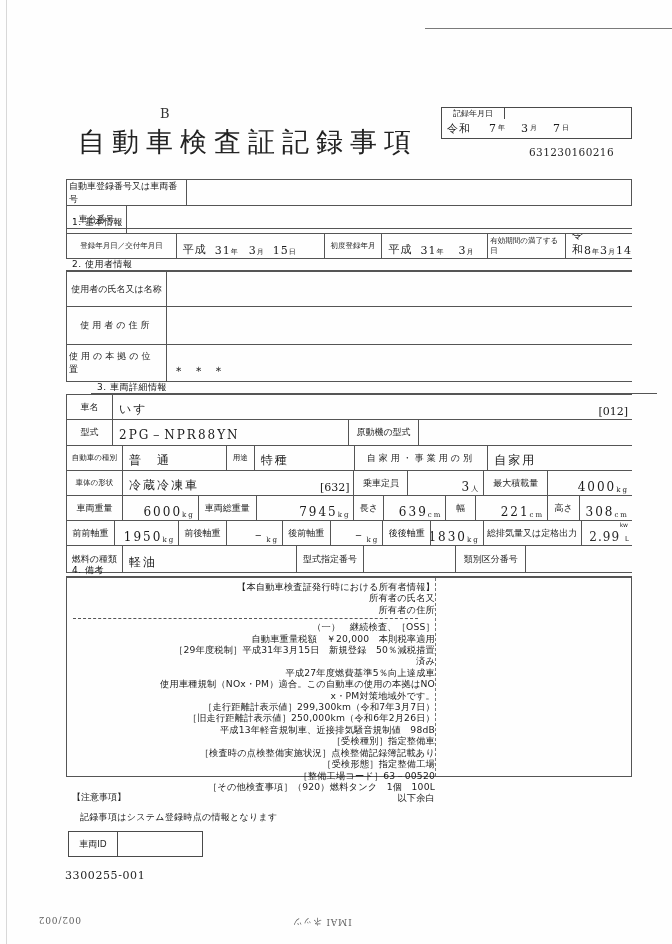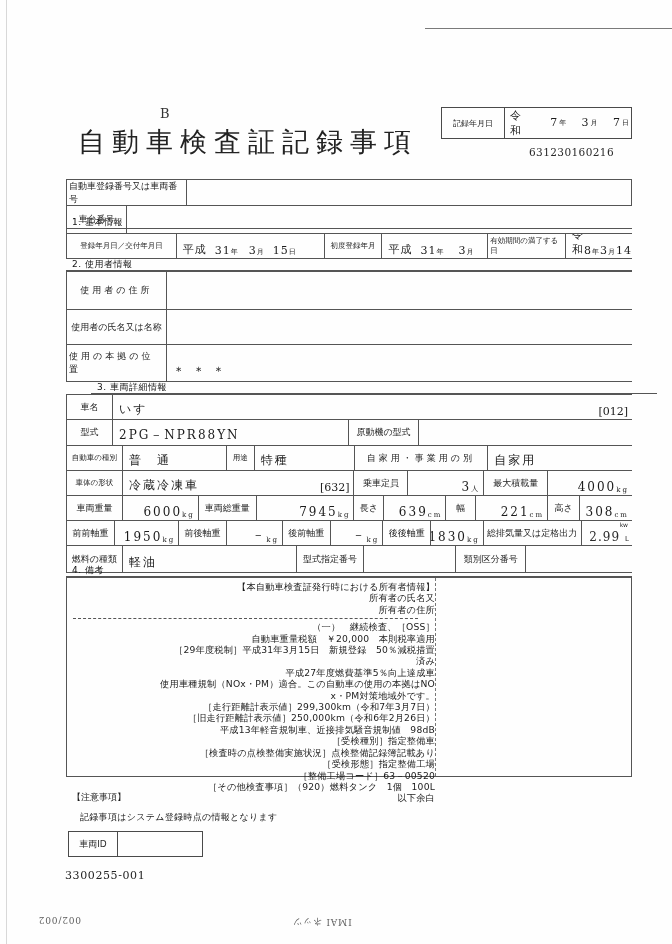--- a/index.html
+++ b/index.html
@@ -56,20 +56,21 @@
   }
 
   
   .recbox {
     position: absolute;
     left: 441px; top: 107px;
     width: 189px; height: 30px;
     border: 1px solid #4a4a4a;
     display: flex;
     align-items: stretch;
+    flex-direction: column;
   }
   .recbox .lbl {
     width: 62px;
     border-right: 1px solid #4a4a4a;
     font-size: 8px;
     display: flex;
     align-items: center;
     justify-content: center;
     letter-spacing: 0px;
     color: #222;
@@ -316,26 +317,26 @@
         <span style="display:inline-block;width:4px"></span>
         <span>14</span>
 
       </div>
     </div>
   </div>
 
   <div class="sect" style="top:258px;">2. 使用者情報</div>
 
   <div class="tbl" style="top:271px;">
+    <div class="row" style="height:35px">
+      <div class="cell lab" style="width:100px">使用者の氏名又は名称</div>
+      <div class="cell val" style="width:466px;border-right:none"></div>
+    </div>
     <div class="row" style="height:38px">
       <div class="cell lab wide" style="width:100px">使用者の住所</div>
-      <div class="cell val" style="width:466px;border-right:none"></div>
-    </div>
-    <div class="row" style="height:35px">
-      <div class="cell lab" style="width:100px">使用者の氏名又は名称</div>
       <div class="cell val" style="width:466px;border-right:none"></div>
     </div>
     <div class="row" style="height:37px">
       <div class="cell lab wide" style="width:100px">使用の本拠の位置</div>
       <div class="cell val" style="width:466px;border-right:none">＊ ＊ ＊</div>
     </div>
   </div>
 
   <div class="sect" style="top:381px;margin-left:25px;">3. 車両詳細情報</div>
 

